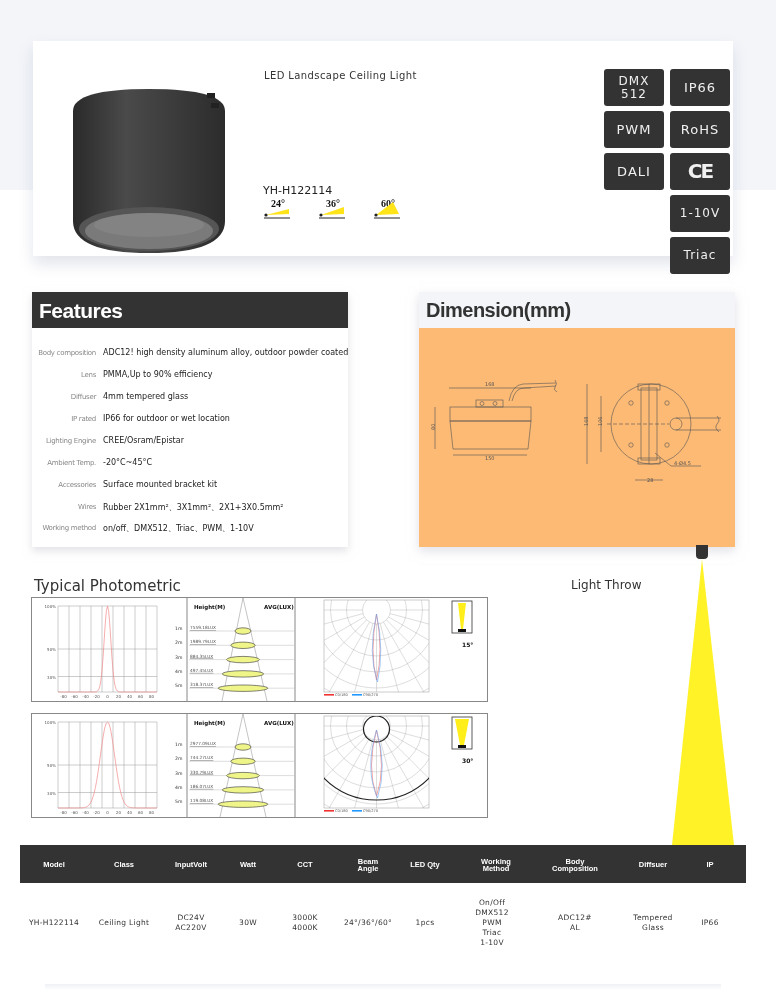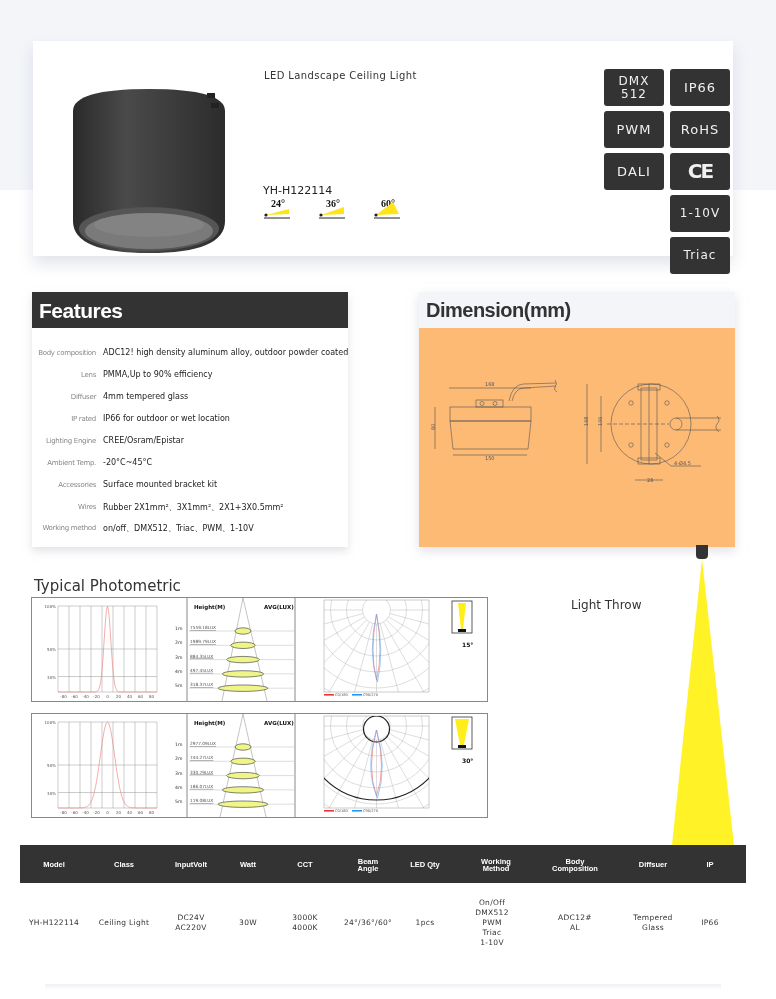--- a/index.html
+++ b/index.html
@@ -42,21 +42,21 @@
   .frow .k { position: absolute; right: 252px; top: 2px; font-size: 7px; color: #888; white-space: nowrap; letter-spacing: -0.3px; }
   .frow .v { position: absolute; left: 71px; top: 1px; color: #222; white-space: nowrap; font-size: 8px; }
 
   
   .dimension { position: absolute; left: 419px; top: 292px; width: 316px; height: 255px; background: #fdba74; box-shadow: 0 4px 10px rgba(200,200,215,0.55); }
   .dim-head { height: 36px; background: #f3f5f9; color: #333; font-size: 20px; font-weight: bold; padding: 7px 0 0 7px; letter-spacing: -0.5px; font-family: "Liberation Sans", sans-serif; }
   .dim-svg { position: absolute; left: 0; top: 36px; }
 
   
   .photo-title { position: absolute; left: 34px; top: 577px; font-size: 15px; color: #333; }
-  .light-title { position: absolute; left: 571px; top: 578px; font-size: 12px; color: #333; margin-top: 20px; }
+  .light-title { position: absolute; left: 571px; top: 578px; font-size: 12px; color: #333; }
   .pbox { position: absolute; left: 31px; width: 457px; border: 1px solid #888; background: #fff; }
   .pbox svg { display: block; }
 
   
   .throw { position: absolute; left: 660px; top: 545px; }
 
   
   .spec-head { position: absolute; left: 20px; top: 845px; width: 726px; height: 38px; background: #333333; color: #fff; }
   .spec-body { position: absolute; left: 20px; top: 883px; width: 726px; height: 100px; background: #fff; }
   .spec-shadow { position: absolute; left: 45px; top: 984px; width: 676px; height: 6px; background: linear-gradient(#eef0f4, #fff); }

